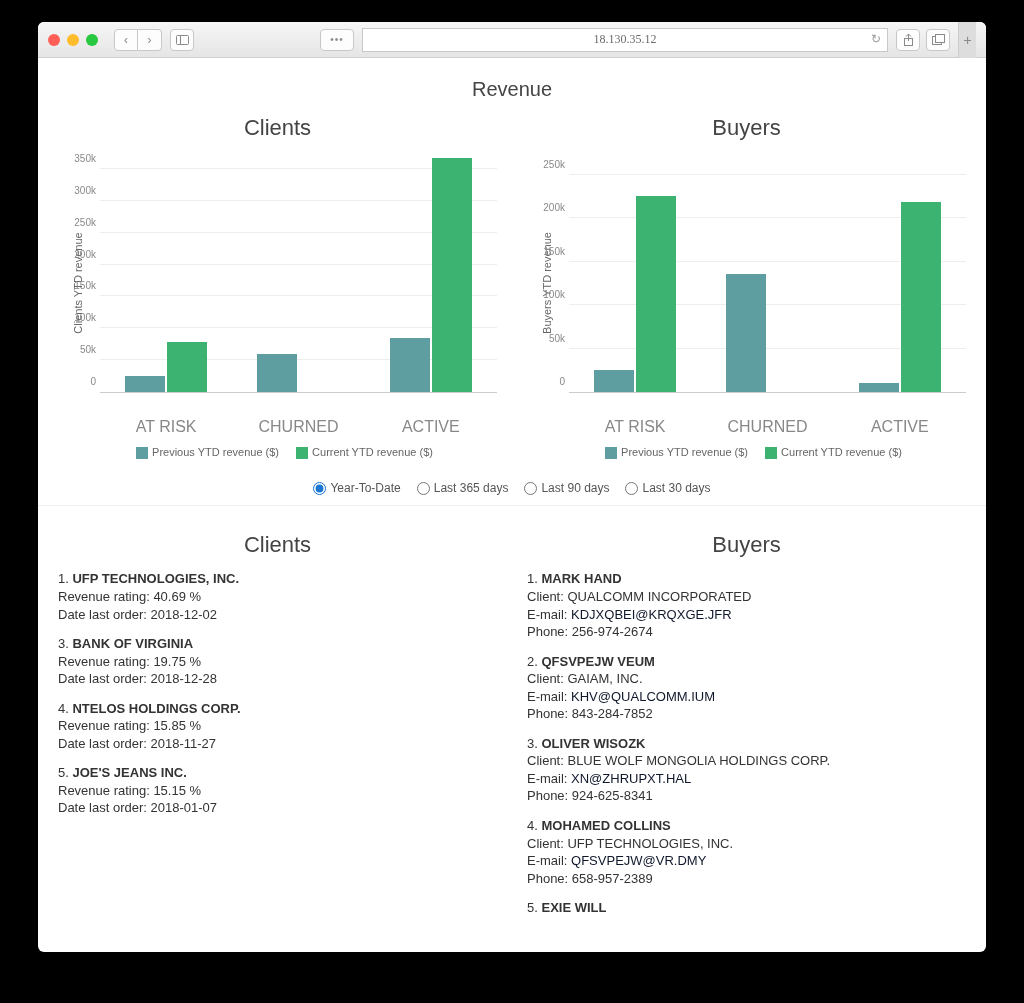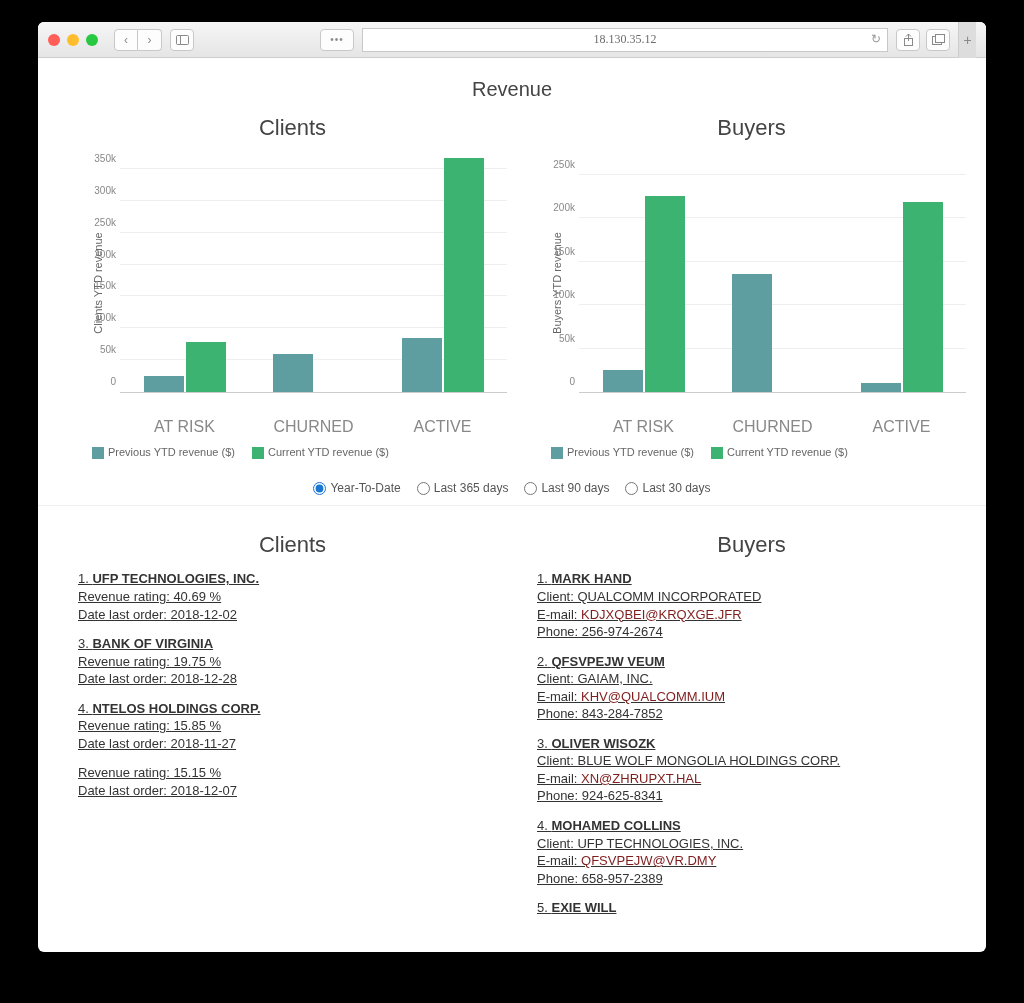--- a/index.html
+++ b/index.html
@@ -52,51 +52,51 @@
     position:relative;
     font-family:Liberation Serif, serif;
   }
   .addr .reload{position:absolute;right:6px;color:#9a9a9a;}
   .right-icons{display:flex;gap:6px;}
   .dots-btn{width:34px;height:22px;border:1px solid #c9c8c9;border-radius:4px;background:#fdfdfd;display:flex;align-items:center;justify-content:center;color:#8a8a8a;letter-spacing:1px;font-size:10px;}
   .plus-tab{width:18px;height:36px;background:#ddd;border-left:1px solid #ccc;display:flex;align-items:center;justify-content:center;color:#888;font-size:14px;}
 
   .content{padding:20px 20px 40px 20px;overflow:auto;height:calc(100% - 36px);}
   h1.page{font-size:20px;font-weight:400;text-align:center;color:#444;margin-bottom:14px;}
-  .two-col{display:flex;gap:30px;margin-left:20px;}
+  .two-col{display:flex;gap:30px;}
   .col{flex:1;}
   h2.sub{font-size:22px;font-weight:400;text-align:center;color:#444;margin-bottom:12px;}
 
   
   .chart-wrap{position:relative;padding-left:42px;padding-bottom:8px;height:260px;}
   .ylabel{position:absolute;left:0;top:50%;transform:translate(-30%,-50%) rotate(-90deg);font-size:11px;color:#666;white-space:nowrap;}
   .plot{position:relative;border-bottom:1px solid #ccc;height:240px;}
   .grid-line{position:absolute;left:0;right:0;border-top:1px solid #eee;}
   .ytick{position:absolute;left:-34px;font-size:10px;color:#888;transform:translateY(-50%);width:30px;text-align:right;}
   .bars{position:absolute;left:0;right:0;bottom:0;top:0;display:flex;}
   .group{flex:1;display:flex;align-items:flex-end;justify-content:center;gap:2px;}
   .bar{width:40px;}
   .bar.prev{background:#5f9ea0;}
   .bar.cur{background:#3cb371;}
   .xlabels{display:flex;margin-left:42px;}
   .xlabels span{flex:1;text-align:center;font-size:16px;color:#888;padding-top:5px;}
-  .legend{margin-top:10px;font-size:11px;color:#666;}
+  .legend{text-align:center;margin-top:10px;font-size:11px;color:#666;}
   .legend .sw{display:inline-block;width:12px;height:12px;margin:0 4px 0 14px;vertical-align:middle;}
 
   .radios{text-align:center;margin:22px 0 10px 0;font-size:12px;color:#555;}
   .radios label{margin:0 8px;}
   .radios input{margin-right:4px;vertical-align:middle;accent-color:#1976d2;}
 
   hr.sep{border:none;border-top:1px solid #eee;margin:10px -20px 26px -20px;}
 
-  .acct-list{font-size:13px;color:#333;text-decoration:underline;}
+  .acct-list{font-size:13px;color:#333;}
   .acct{margin-bottom:12px;line-height:1.35;}
   .acct .hd{font-size:13px;}
   .acct .hd b{font-weight:700;}
-  .acct a{color:#7f1d1d;text-decoration:none;}
+  .acct a{color:#0f172a;text-decoration:none;}
 </style>
 </head>
 <body>
 
 <div class="browser">
   <div class="titlebar">
     <div class="traffic">
       <div class="dot red"></div>
       <div class="dot yellow"></div>
       <div class="dot green"></div>
@@ -247,22 +247,23 @@
               <div class="hd">3. <b>BANK OF VIRGINIA</b></div>
               <div>Revenue rating: 19.75 %</div>
               <div>Date last order: 2018-12-28</div>
             </div>
             <div class="acct">
               <div class="hd">4. <b>NTELOS HOLDINGS CORP.</b></div>
               <div>Revenue rating: 15.85 %</div>
               <div>Date last order: 2018-11-27</div>
             </div>
             <div class="acct">
+              <div class="hd">5. <b>JOE'S JEANS INC.</b></div>
               <div>Revenue rating: 15.15 %</div>
-              <div>Date last order: 2018-12-07</div>
+              <div>Date last order: 2018-01-07</div>
             </div>
           </div>
       </div>
       <div class="col">
         <h2 class="sub">Buyers</h2>
         <div class="acct-list" id="buyers-list">
             <div class="acct">
               <div class="hd">1. <b>MARK HAND</b></div>
               <div>Client: QUALCOMM INCORPORATED</div>
               <div>E-mail: <a href="#">KDJXQBEI@KRQXGE.JFR</a></div>

